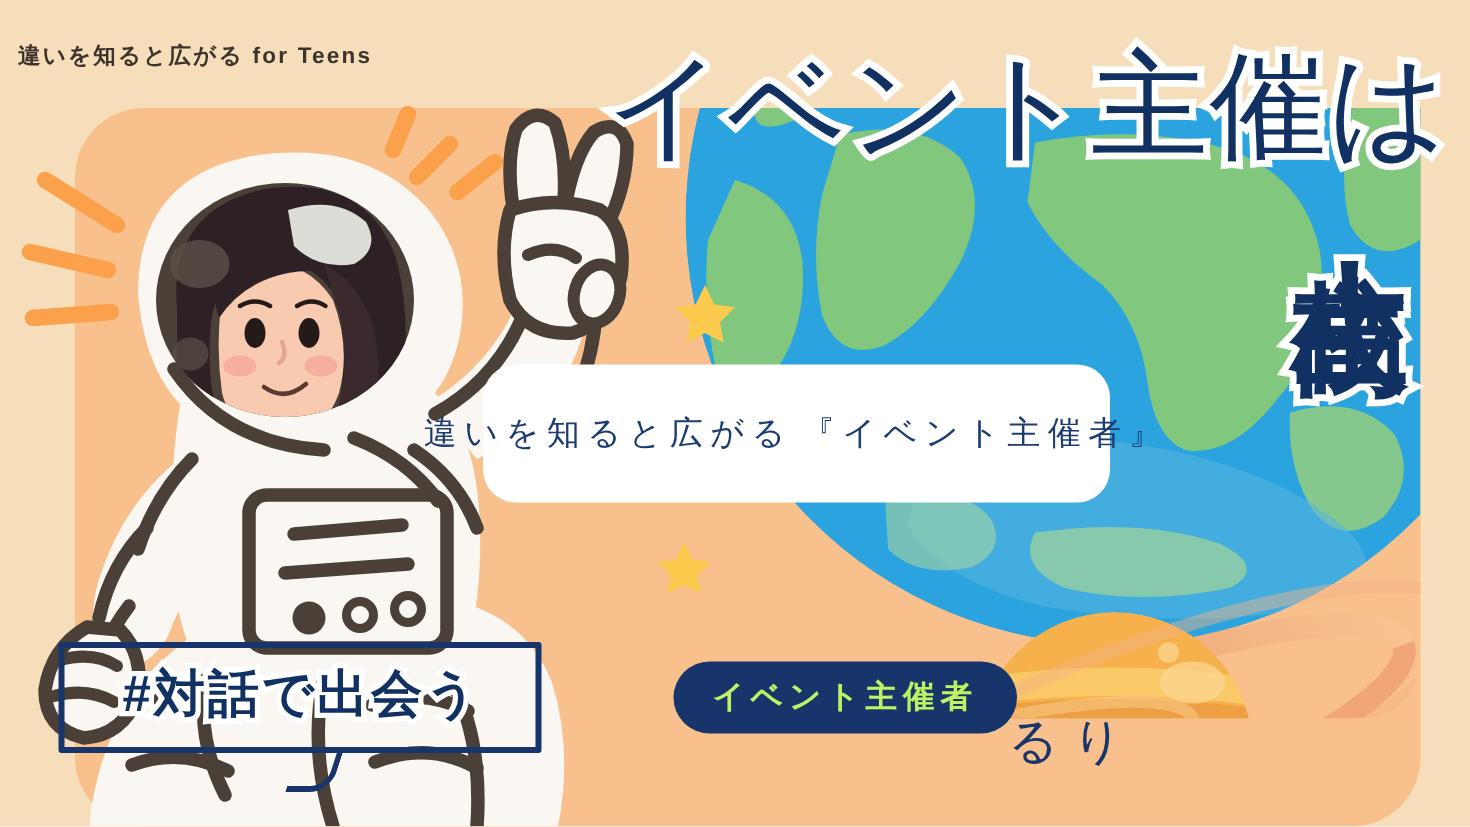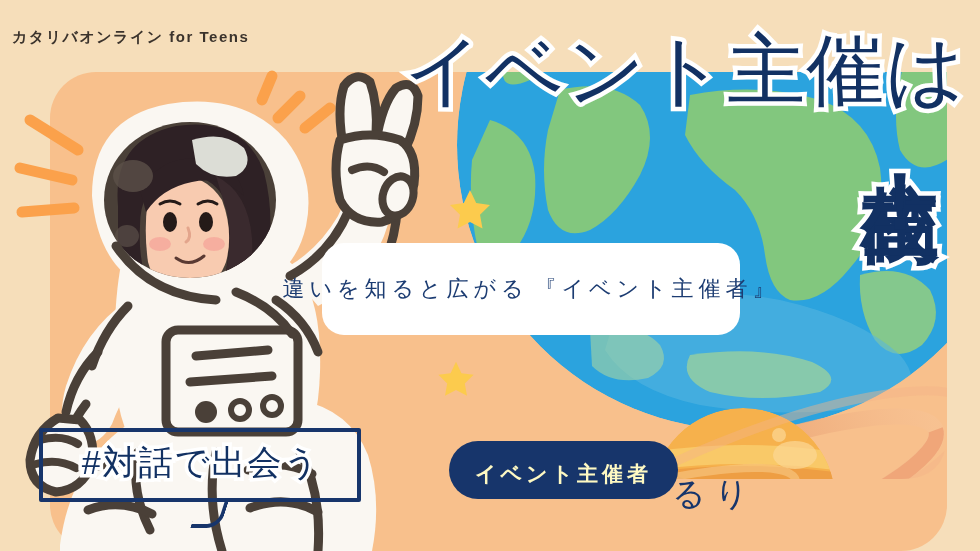--- a/index.html
+++ b/index.html
@@ -88,35 +88,35 @@
     border-right:4px solid #17356B;
     border-bottom:4px solid #17356B;
     border-bottom-right-radius:14px;
     transform:skewX(-18deg);
   }
   .hashtag{
     position:absolute;
     left:56px; top:440px;
     width:290px;
     text-align:center;
-    font-size:34px; font-weight:normal;
+    font-size:34px; font-weight:bold;
     color:#123163;
     letter-spacing:2px;
     -webkit-text-stroke:7px #ffffff;
     paint-order:stroke fill;
     white-space:nowrap;
   }
   
   .pill{
     position:absolute;
     left:449px; top:441px;
-    padding:19px 26px 11px;
+    padding:9px 26px 11px;
     background:#17356B;
     border-radius:999px;
-    color:#fef9c3;
+    color:#bef264;
     font-size:21px;
     letter-spacing:4px;
     font-weight:600;
     white-space:nowrap;
   }
   
   .pname{
     position:absolute;
     left:672px; top:472px;
     font-size:33px;
@@ -312,21 +312,21 @@
       <path d="M248 470 Q282 458 312 474" stroke="#4A4038" stroke-width="9" fill="none" stroke-linecap="round"></path>
       <path d="M88 510 Q120 498 152 514" stroke="#4A4038" stroke-width="9" fill="none" stroke-linecap="round"></path>
       <path d="M250 508 Q286 494 318 512" stroke="#4A4038" stroke-width="9" fill="none" stroke-linecap="round"></path>
 
       <path d="M58 418 Q34 432 30 460 Q30 486 56 492 Q82 490 92 464 Q96 436 80 420 Z" fill="#FAF7F2" stroke="#4A4038" stroke-width="9" stroke-linejoin="round"></path>
       <path d="M40 440 Q62 434 78 444" stroke="#4A4038" stroke-width="8" fill="none" stroke-linecap="round"></path>
       <path d="M36 464 Q58 458 76 468" stroke="#4A4038" stroke-width="8" fill="none" stroke-linecap="round"></path>
     </g>
   </svg>
 
-  <div class="logo">カタリバオンライン for Teens</div>
+  <div class="logo">違いを知ると広がる for Teens</div>
 
   <div class="headline-h">イベント主催は</div>
   <div class="headline-v">高校生！</div>
 
   <div class="subcard">
     <div class="line">違いを知ると広がる</div>
     <div class="line">『イベント主催者』</div>
   </div>
 
   <div class="hashframe"></div>

